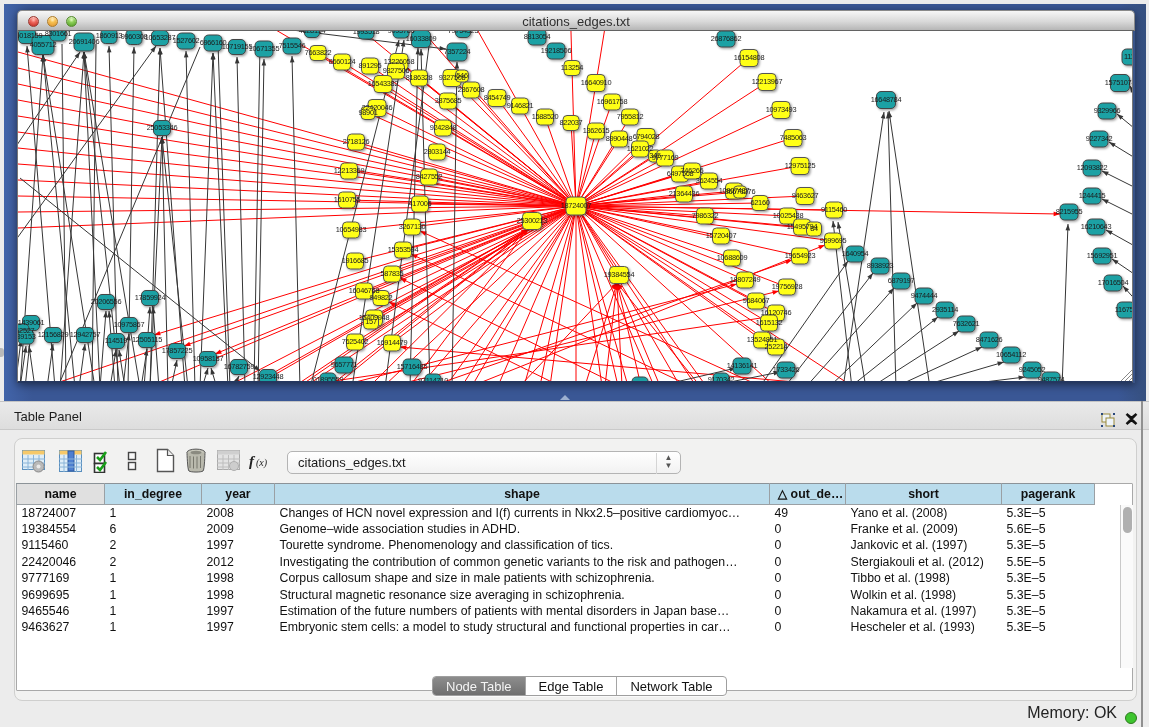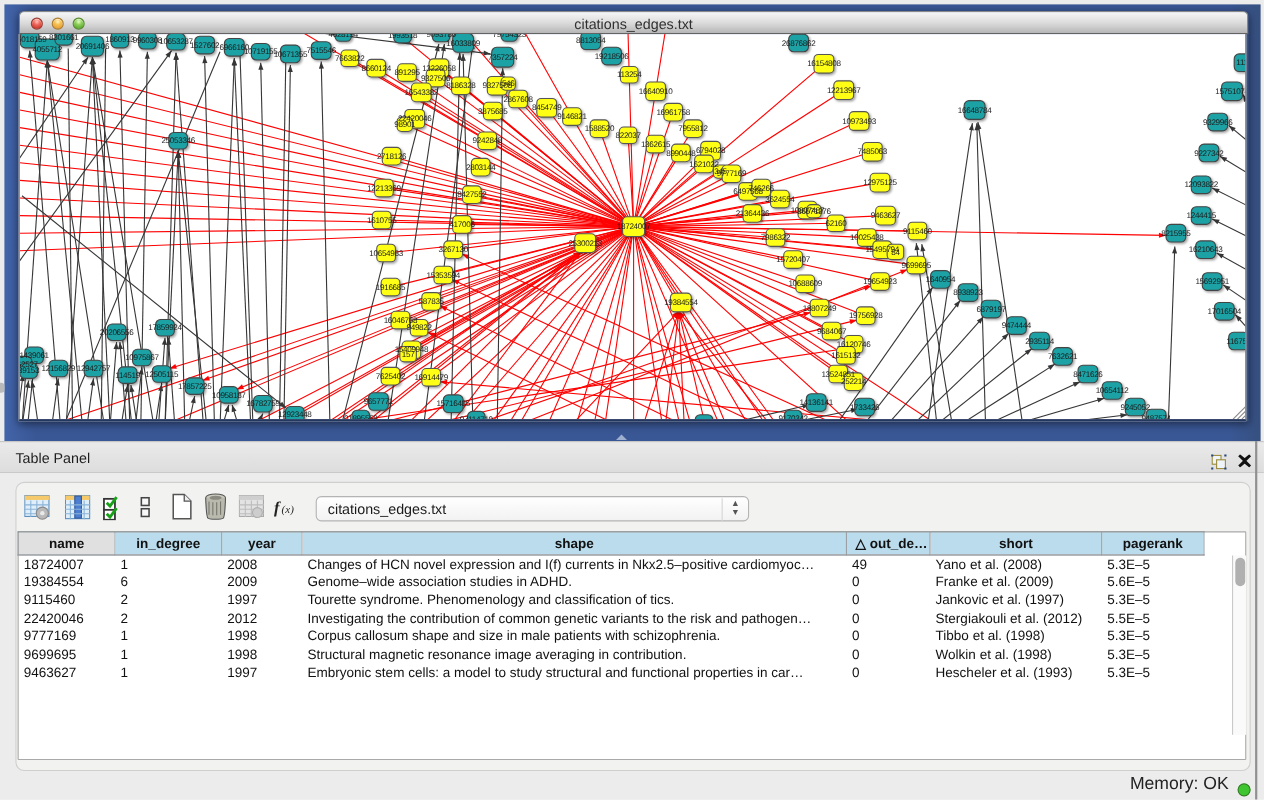--- a/index.html
+++ b/index.html
@@ -894,37 +894,51 @@
               <td>1998</td>
               <td>Corpus callosum shape and size in male patients with schizophrenia.</td>
               <td>0</td>
               <td>Tibbo et al. (1998)</td>
               <td>5.3E–5</td>
             </tr>
 <tr>
               <td>9699695</td>
               <td>1</td>
               <td>1998</td>
-              <td>Structural magnetic resonance image averaging in contribution.</td>
+              <td>Structural magnetic resonance size averaging in schizophrenia.</td>
               <td>0</td>
               <td>Wolkin et al. (1998)</td>
+              <td>5.3E–5</td>
+            </tr>
+<tr>
+              <td>9465546</td>
+              <td>1</td>
+              <td>1997</td>
+              <td>Estimation of the future numbers of patients with mental disorders in Japan base…</td>
+              <td>0</td>
+              <td>Nakamura et al. (1997)</td>
               <td>5.3E–5</td>
             </tr>
 <tr>
               <td>9463627</td>
               <td>1</td>
               <td>1997</td>
               <td>Embryonic stem cells: a model to study structural and functional properties in car…</td>
               <td>0</td>
               <td>Hescheler et al. (1993)</td>
               <td>5.3E–5</td>
             </tr>
     </tbody>
    </table>
    <div style="position:absolute;left:1105px;top:66px;width:13px;height:163px;border-left:1px solid #c9c9c9;background:#fafafa">
           <div style="position:absolute;left:1.5px;top:2px;width:9px;height:26px;border-radius:5px;background:#b0b0b0"></div>
         </div>
+   <div id="tabs">
+          <div class="sel">Node Table</div>
+          <div>Edge Table</div>
+          <div>Network Table</div>
+        </div>
   </div>
   <div id="mem">Memory: OK</div>
       <div id="memdot"></div>
  </div>
  <div id="redge"></div>
  <div style="position:absolute;left:0;top:348px;width:4px;height:9px;background:#b9b9b9;border-radius:0 3px 3px 0"></div>
 </div>
 </body></html>

